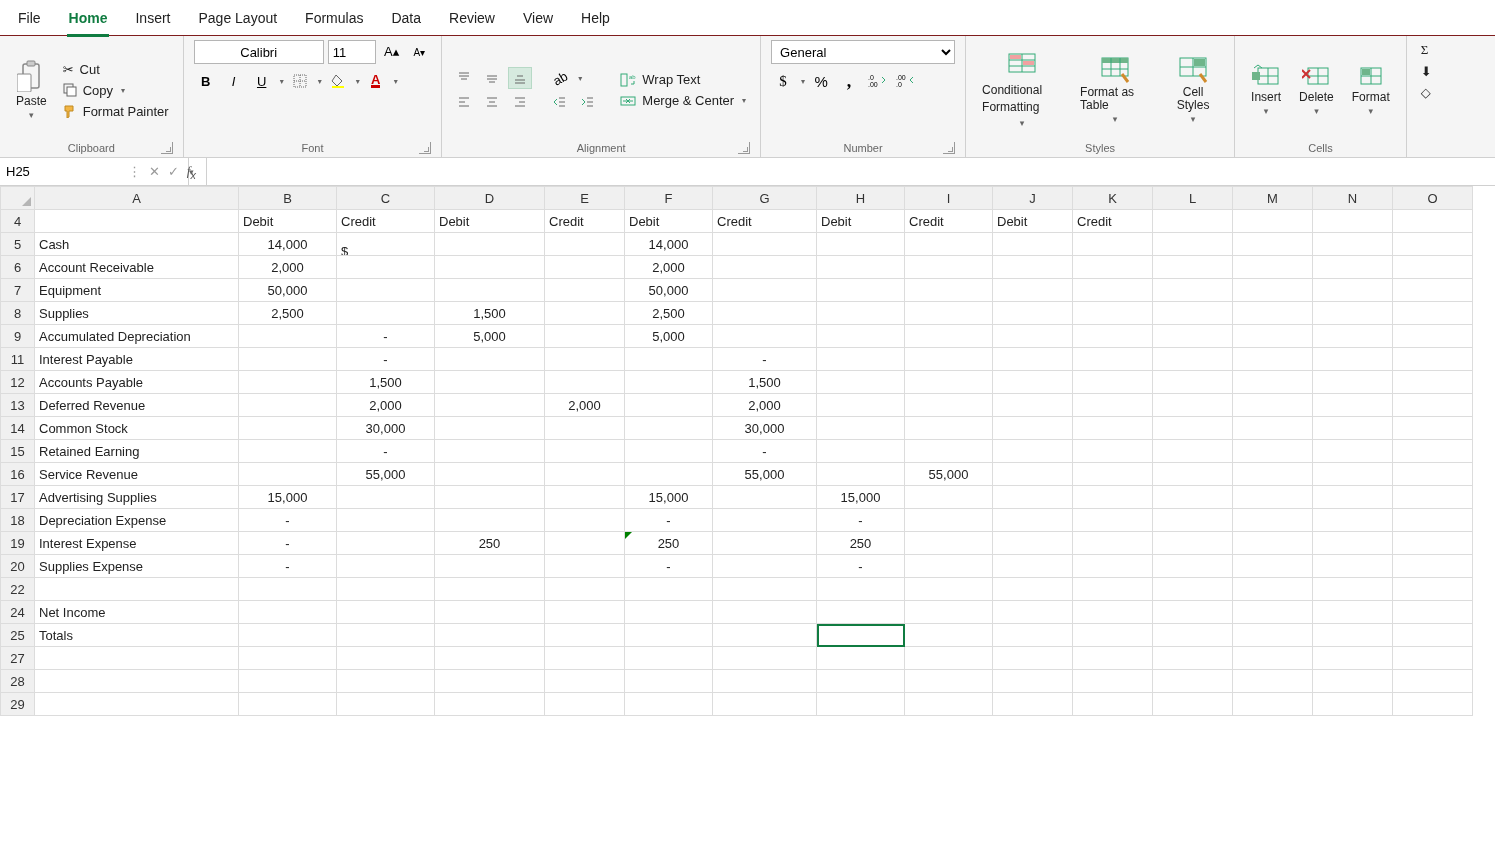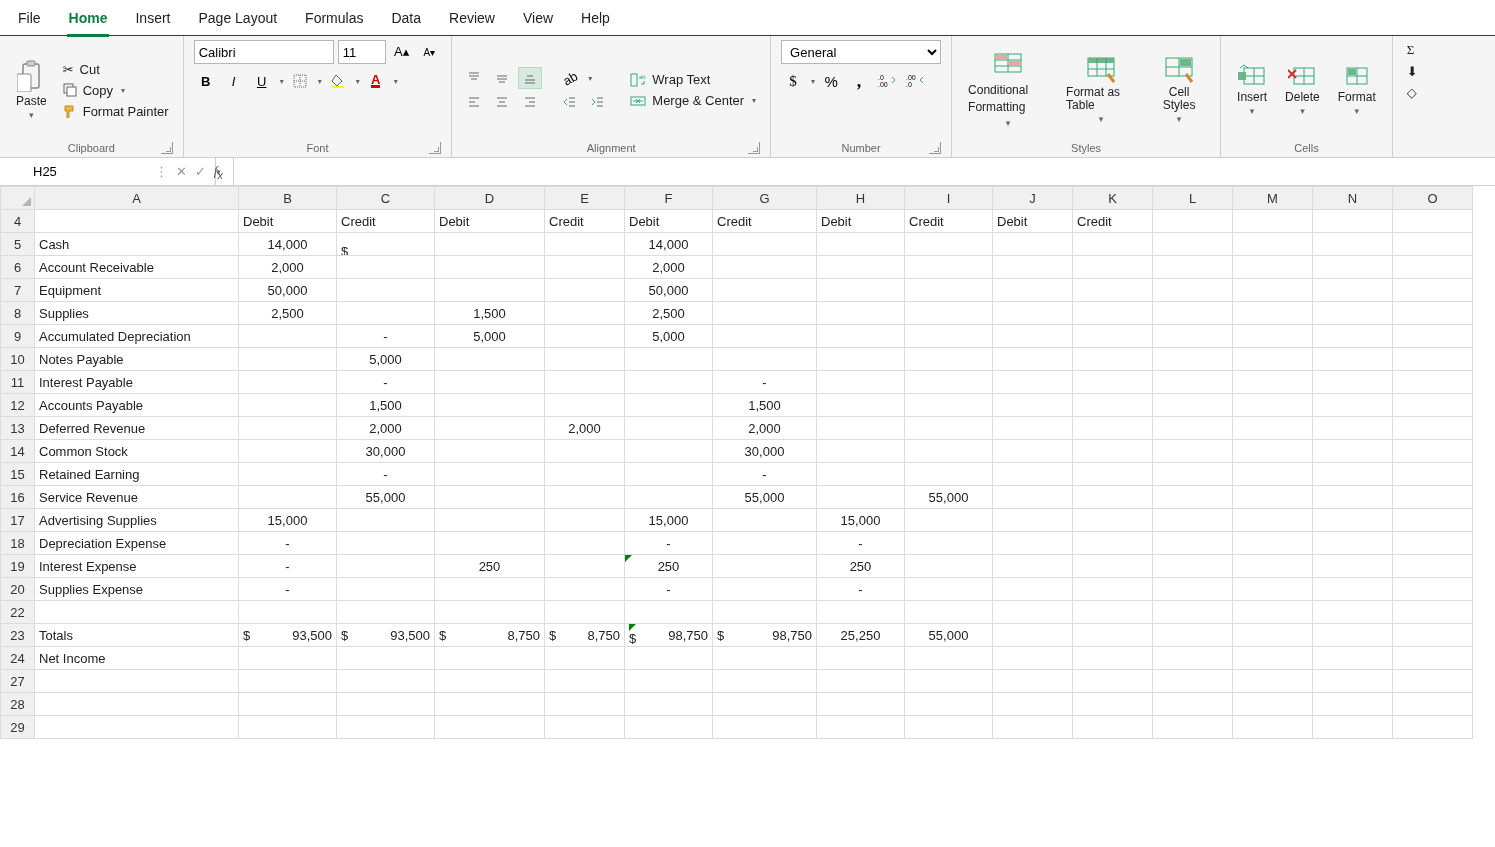--- a/index.html
+++ b/index.html
@@ -25,26 +25,26 @@
   .big-btn .chev { font-size: 9px; color: #666; }
 
   .small-btn { display: flex; align-items: center; gap: 6px; padding: 2px 4px; cursor: pointer; font-size: 13px; }
   .chev-sm { font-size: 8px; color: #666; margin-left: 2px; }
 
   .icon { display: inline-flex; align-items: center; justify-content: center; }
   .toggle-group button { width: 24px; height: 22px; border: 1px solid transparent; background: transparent; cursor: pointer; display: inline-flex; align-items: center; justify-content: center; font-size: 13px; }
   .toggle-group button.active { background: #d6eadf; border-color: #b7d9c6; }
 
   select, input.combo { border: 1px solid #b5b5b5; background: #fff; font-size: 13px; padding: 2px 4px; height: 24px; }
-  .font-name { width: 140px; }
+  .font-name { width: 130px; text-align: center; }
   .font-size { width: 48px; }
 
   
   .formula-bar { display: flex; align-items: stretch; border-bottom: 1px solid #d0d0d0; height: 28px; }
-  .name-box { width: 118px; border-right: 1px solid #d0d0d0; display: flex; margin-left: 27px; }
+  .name-box { width: 118px; border-right: 1px solid #d0d0d0; display: flex; }
   .name-box input { flex: 1; border: none; padding: 0 6px; font-size: 13px; outline: none; }
   .name-box .dd { width: 18px; display: flex; align-items: center; justify-content: center; border-left: 1px solid #d0d0d0; cursor: pointer; color: #666; font-size: 9px; }
   .fb-btns { display: flex; align-items: center; gap: 8px; padding: 0 10px; border-right: 1px solid #d0d0d0; color: #999; }
   .fb-btns span { cursor: pointer; }
   .fx { font-style: italic; font-family: "Times New Roman", serif; font-size: 13px; color: #555; }
   .formula-input { flex: 1; border: none; outline: none; padding: 0 6px; }
 
   
   .sheet { position: relative; overflow: auto; height: calc(847px - 36px - 122px - 28px); }
   table.grid { border-collapse: collapse; table-layout: fixed; }
@@ -283,21 +283,21 @@
           <span>Merge &amp; Center</span>
           <span class="chev-sm">▾</span>
         </div>
       </div>
     </div>
     <div class="group-label"><span>Alignment</span><span class="launcher"></span></div>
   </div>
 
   <div class="group">
     <div class="group-body vstack" style="align-items:flex-start;gap:6px">
-      <select class="combo" style="width:160px">
+      <select class="combo" style="width:184px">
         <option>General</option>
       </select>
       <div class="hstack toggle-group">
         <button style="font-family:serif;font-size:15px">$</button>
           <span class="chev-sm">▾</span>
         <button style="font-size:15px">%</button>
         <button style="font-family:serif;font-size:18px;font-weight:bold">,</button>
         <button>
             <svg width="18" height="14">
               <text x="0" y="6" font-size="7">.0</text>
@@ -563,38 +563,20 @@
           <td class="col-H"></td>
           <td class="col-I"></td>
           <td class="col-J"></td>
           <td class="col-K"></td>
           <td class="col-L"></td>
           <td class="col-M"></td>
           <td class="col-N"></td>
           <td class="col-O"></td>
         </tr>
         <tr>
-          <th class="row-hdr">10</th>
-          <td class="col-A lbl">Notes Payable</td>
-          <td class="col-B"></td>
-          <td class="col-C num">5,000</td>
-          <td class="col-D"></td>
-          <td class="col-E"></td>
-          <td class="col-F"></td>
-          <td class="col-G"></td>
-          <td class="col-H"></td>
-          <td class="col-I"></td>
-          <td class="col-J"></td>
-          <td class="col-K"></td>
-          <td class="col-L"></td>
-          <td class="col-M"></td>
-          <td class="col-N"></td>
-          <td class="col-O"></td>
-        </tr>
-        <tr>
           <th class="row-hdr">11</th>
           <td class="col-A lbl">Interest Payable</td>
           <td class="col-B"></td>
           <td class="col-C num">-</td>
           <td class="col-D"></td>
           <td class="col-E"></td>
           <td class="col-F"></td>
           <td class="col-G num">-</td>
           <td class="col-H"></td>
           <td class="col-I"></td>
@@ -778,48 +760,48 @@
           <td class="col-G"></td>
           <td class="col-H"></td>
           <td class="col-I"></td>
           <td class="col-J"></td>
           <td class="col-K"></td>
           <td class="col-L"></td>
           <td class="col-M"></td>
           <td class="col-N"></td>
           <td class="col-O"></td>
         </tr>
-        <tr class="totals-top">
-          <th class="row-hdr">23</th>
-          <td class="col-A lbl">Totals</td>
-          <td class="col-B cur">93,500</td>
-          <td class="col-C cur">93,500</td>
-          <td class="col-D cur">8,750</td>
-          <td class="col-E cur">8,750</td>
-          <td class="col-F cur tri-green">98,750</td>
-          <td class="col-G cur">98,750</td>
-          <td class="col-H num">25,250</td>
-          <td class="col-I num">55,000</td>
-          <td class="col-J"></td>
-          <td class="col-K"></td>
-          <td class="col-L"></td>
-          <td class="col-M"></td>
-          <td class="col-N"></td>
-          <td class="col-O"></td>
-        </tr>
         <tr>
           <th class="row-hdr">24</th>
           <td class="col-A lbl">Net Income</td>
           <td class="col-B"></td>
           <td class="col-C"></td>
           <td class="col-D"></td>
           <td class="col-E"></td>
           <td class="col-F"></td>
           <td class="col-G"></td>
           <td class="col-H"></td>
+          <td class="col-I"></td>
+          <td class="col-J"></td>
+          <td class="col-K"></td>
+          <td class="col-L"></td>
+          <td class="col-M"></td>
+          <td class="col-N"></td>
+          <td class="col-O"></td>
+        </tr>
+        <tr>
+          <th class="row-hdr">25</th>
+          <td class="col-A lbl">Totals</td>
+          <td class="col-B"></td>
+          <td class="col-C"></td>
+          <td class="col-D"></td>
+          <td class="col-E"></td>
+          <td class="col-F"></td>
+          <td class="col-G"></td>
+          <td class="col-H sel-cell"></td>
           <td class="col-I"></td>
           <td class="col-J"></td>
           <td class="col-K"></td>
           <td class="col-L"></td>
           <td class="col-M"></td>
           <td class="col-N"></td>
           <td class="col-O"></td>
         </tr>
         <tr>
           <th class="row-hdr">27</th>

